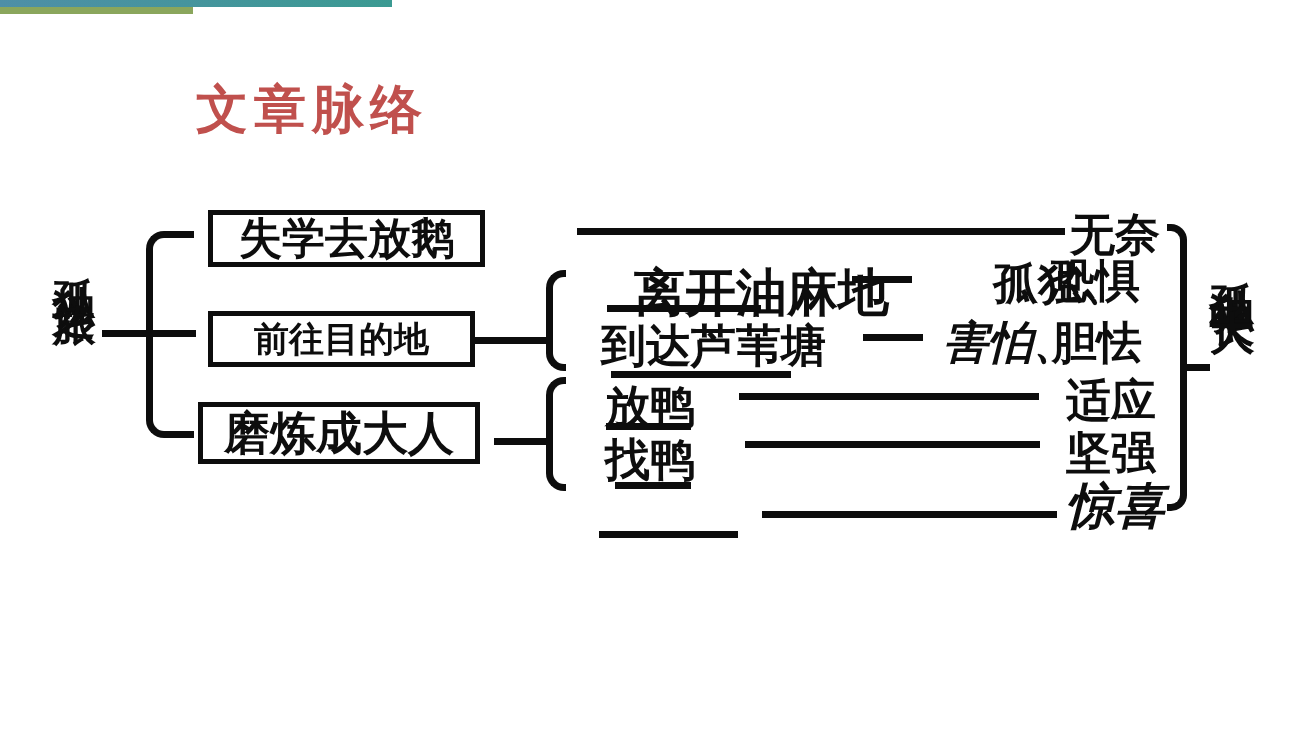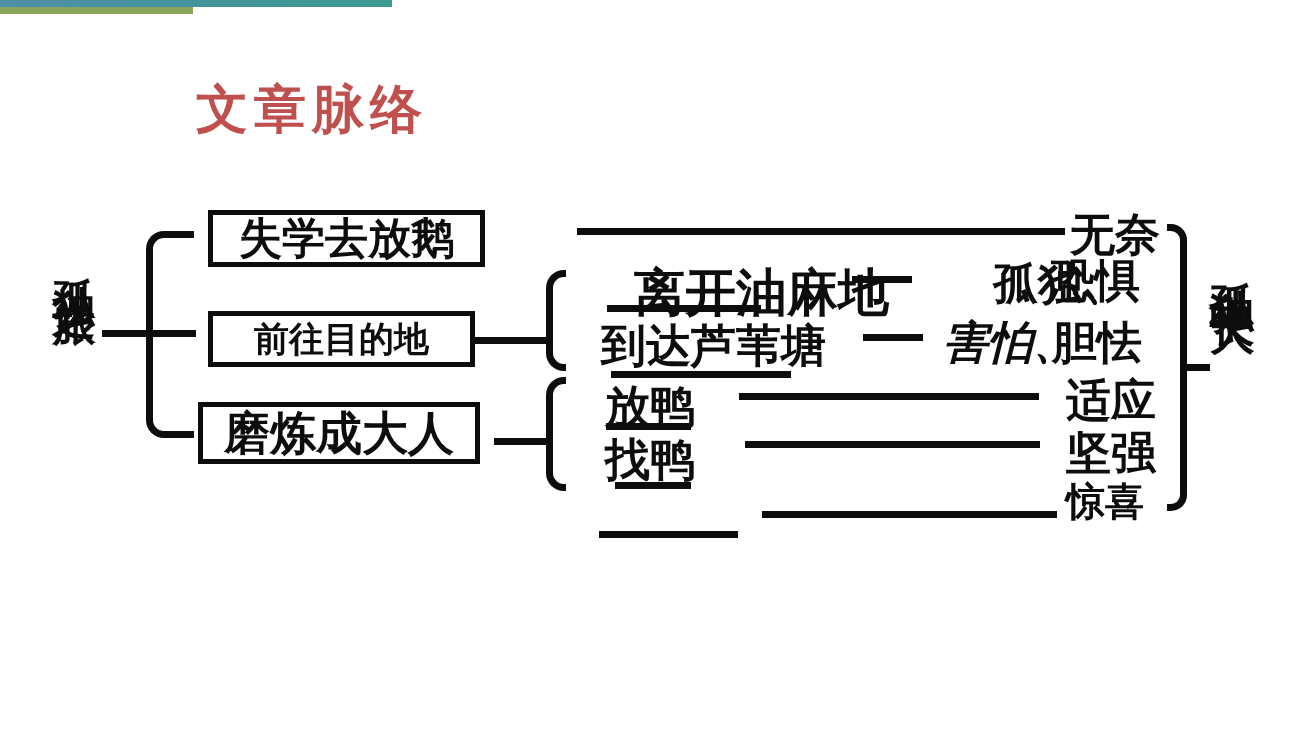--- a/index.html
+++ b/index.html
@@ -101,21 +101,21 @@
   #line-5   { left: 762px; top: 511px; width: 295px; height: 7px; }
 
   
   #emotion-top    { left: 1070px; top: 212px; font-size: 45px; }
   #emotion-row1-a { left: 993px;  top: 261px; font-size: 45px; }
   #emotion-row1-b { left: 1050px; top: 258px; font-size: 45px; }
   #emotion-row2-a { left: 943px;  top: 320px; font-size: 45px; font-style: italic; }
   #emotion-row2-b { left: 1052px; top: 320px; font-size: 45px; }
   #emotion-3      { left: 1066px; top: 378px; font-size: 45px; }
   #emotion-4      { left: 1066px; top: 430px; font-size: 45px; }
-  #emotion-5      { left: 1066px; top: 482px; font-size: 39px; }
+  #emotion-5      { left: 1066px; top: 482px; font-size: 49px; font-style: italic; }
 
   
   #bracket-result { left: 1167px; top: 224px; width: 20px; height: 287px; }
   #result-connector { left: 1185px; top: 364px; width: 25px; height: 7px; }
   #result-label { left: 1210px; top: 246px; font-size: 45px; letter-spacing: 7px; }
 </style>
 </head>
 <body>
 
 <div id="slide">

